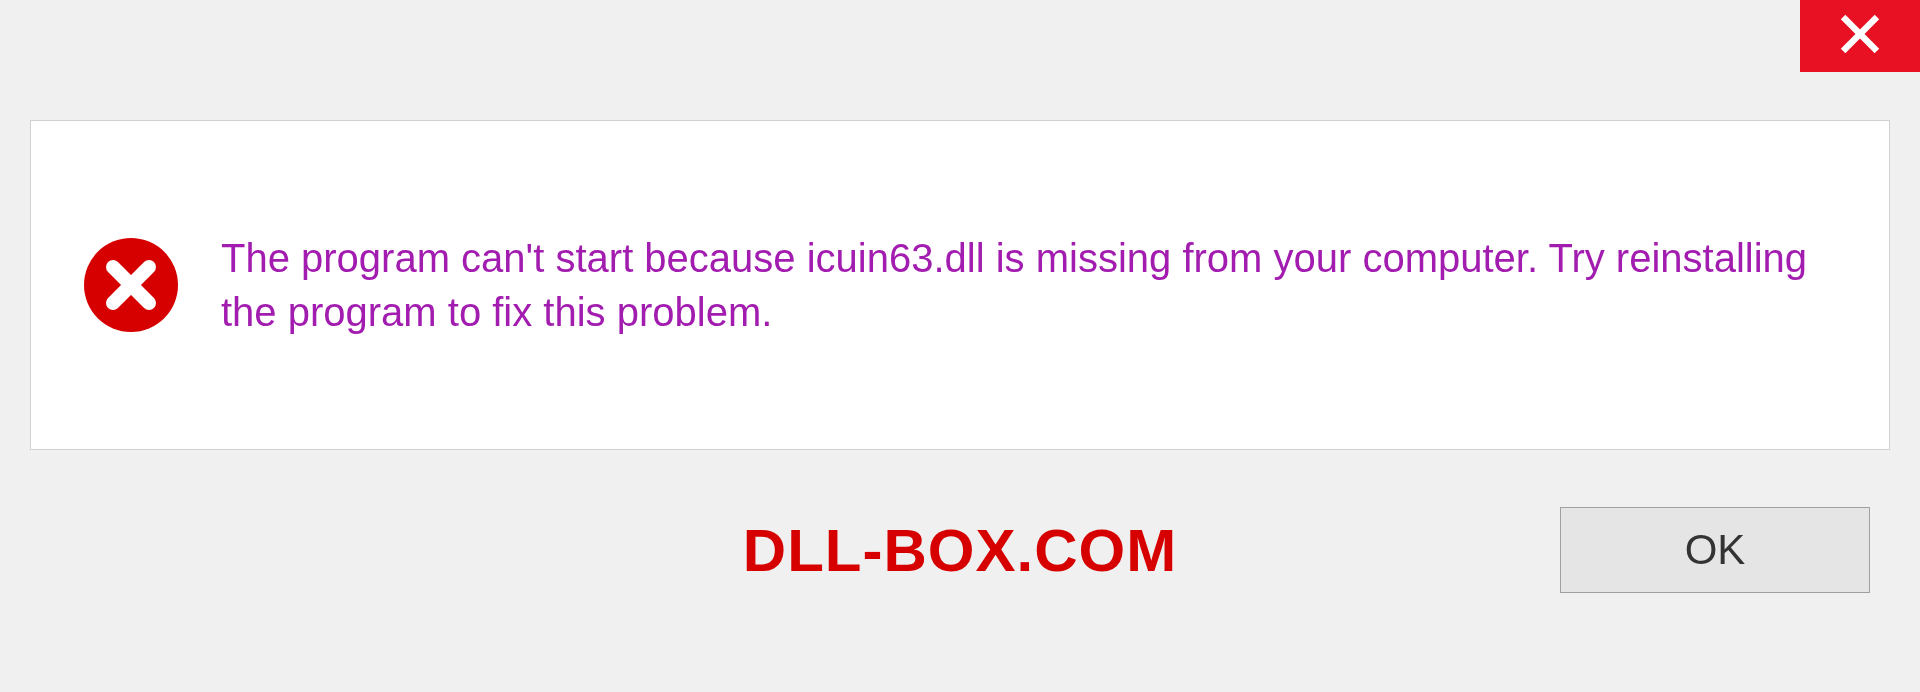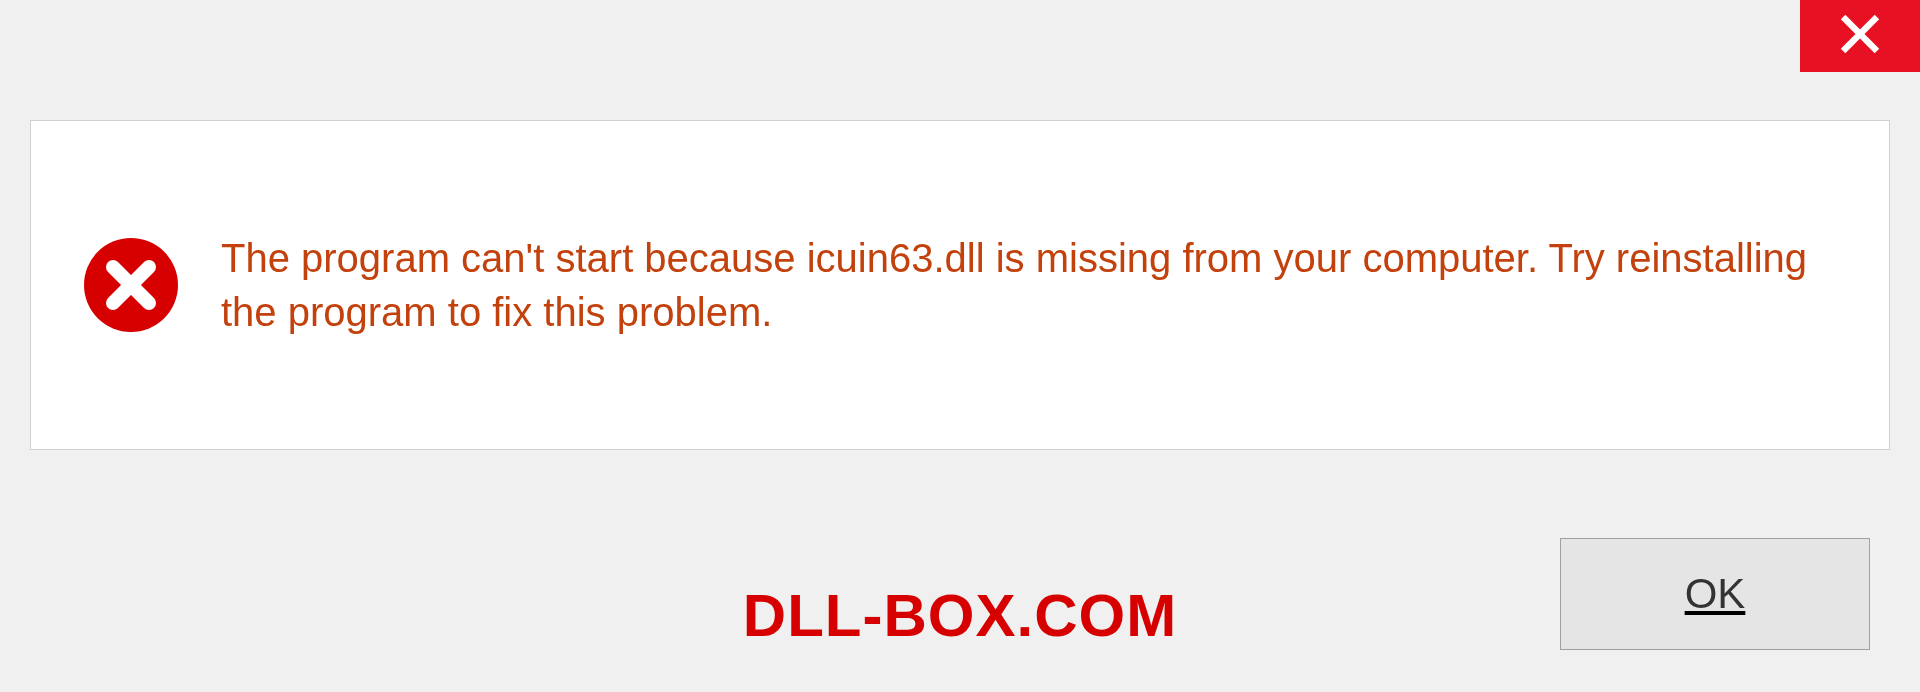--- a/index.html
+++ b/index.html
@@ -58,46 +58,45 @@
       height: 100px;
       margin-right: 40px;
       margin-left: 10px;
     }
     .error-icon-wrap svg {
       width: 100%;
       height: 100%;
     }
     .message {
       font-size: 40px;
-      color: #c2410c;
+      color: #a21caf;
       line-height: 1.35;
       font-weight: 400;
     }
     .footer {
       margin: 0 30px;
       height: 200px;
       display: flex;
-      align-items: flex-end;
+      align-items: center;
       justify-content: flex-end;
       position: relative;
-      text-decoration: underline;
     }
     .watermark {
       position: absolute;
       left: 50%;
       transform: translateX(-50%);
       font-size: 60px;
       font-weight: 700;
       color: #d60000;
       letter-spacing: 1px;
       font-family: Arial, sans-serif;
     }
     .ok-btn {
       width: 310px;
-      height: 112px;
+      height: 86px;
       background: #e5e5e5;
       border: 1px solid #a0a0a0;
       font-size: 42px;
       color: #333;
       display: flex;
       align-items: center;
       justify-content: center;
       cursor: pointer;
       margin-right: 20px;
     }

